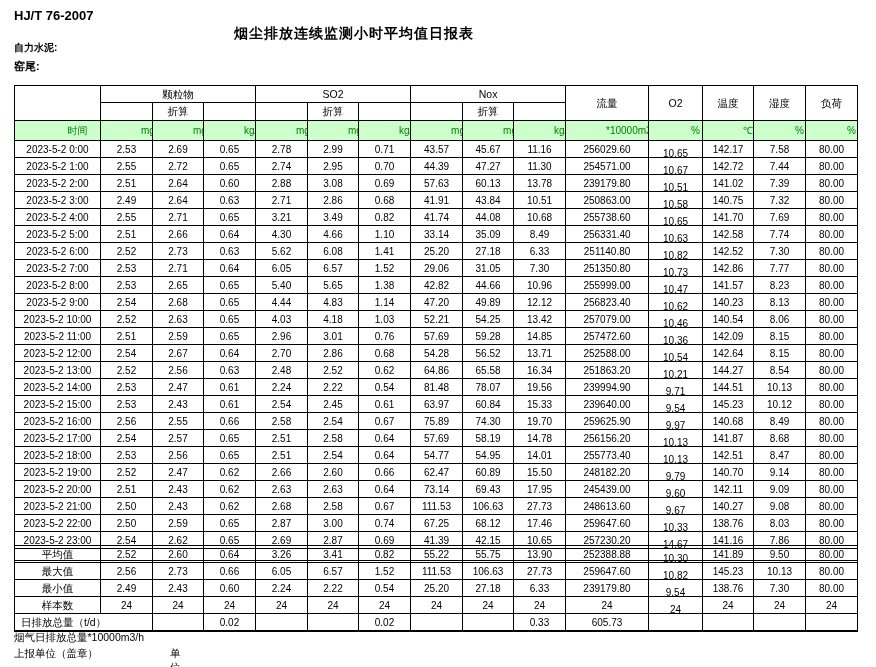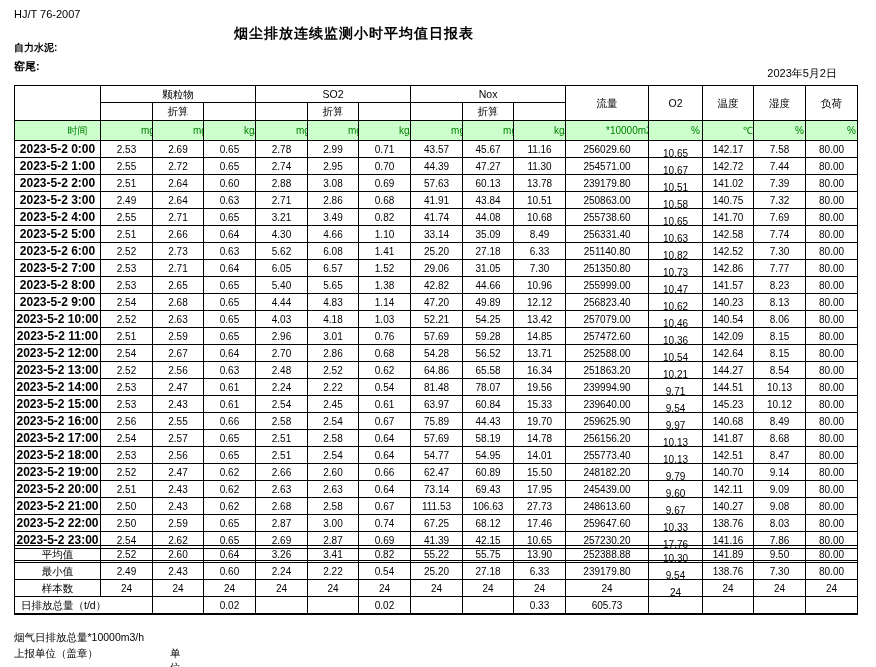--- a/index.html
+++ b/index.html
@@ -1,57 +1,56 @@
 <!DOCTYPE html>
 <html style="--header-bg: #ccffcc; --header-text: #008000;"><head>
 <meta charset="utf-8">
 <style>
   html,body { margin:0; padding:0; background:#ffffff; }
   body { width:876px; height:667px; font-family:"Liberation Sans",sans-serif; color:#000; }
   .page { position:relative; width:876px; height:667px; overflow:hidden; }
 
-  .std     { position:absolute; left:14px;  top:8px;  font-size:11px; font-weight:normal;text-align:center; }
+  .std     { position:absolute; left:14px;  top:8px;  font-size:13px; font-weight:bold;text-align:center; }
   .title   { position:absolute; left:0;     top:25px; width:708px; text-align:center; font-size:14px; font-weight:bold; letter-spacing:1px; }
   .company { position:absolute; left:14px;  top:41px; font-size:10px; font-weight:bold; }
   .site    { position:absolute; left:14px;  top:59px; font-size:11px; font-weight:bold; }
   .date    { position:absolute; left:14px;  top:66px; width:823px; text-align:right; font-size:11px; }
 
   table { border-collapse:collapse; table-layout:fixed; width:843px; }
   td { border:1px solid #000; font-size:10px; text-align:center; padding:0;
        overflow:hidden; white-space:nowrap; height:16px; line-height:15px; }
 
   .main-table    { position:absolute; left:14px; top:85px; }
   .summary-table { position:absolute; left:14px; top:545px; }
 
   .main-table thead tr.g1 td { height:16px; font-size:10.5px; }
   .main-table thead tr.g2 td { height:17px; font-size:10.5px; }
   .main-table thead tr.units td { height:19px; line-height:19px;
        background:var(--header-bg,#ccffcc); color:var(--header-text,#008000);padding-left:40px; }
 
-  td.timecell { font-size:12px;font-weight:bold; }
+  td.timecell { font-size:10px; }
   td.o2cell span { position:relative; top:4px; }
   tr.spacer td { height:11px; }
   .summary-table td.lbl  { font-size:10.5px; }
   .summary-table td.lbl2 { font-size:10.5px; text-align:left; padding-left:6px; }
   .summary-table tr.last-row td { border-bottom:2px solid #000; }
 
   .f1 { position:absolute; left:14px; top:631px; font-size:10.5px; }
   .f2 { position:absolute; left:14px; top:647px; font-size:10.5px; }
   .f2 .unit-word { position:absolute; left:156px; top:0; }
 </style>
 </head>
 <body>
 
 <div class="page">
 
   <div class="std">HJ/T  76-2007</div>
   <div class="title">烟尘排放连续监测小时平均值日报表</div>
   <div class="company">自力水泥:</div>
   <div class="site">窑尾:</div>
-  <div class="date">2023年5月2日</div>
 
   <table class="main-table">
     <colgroup>
       <col style="width:86px">
         <col style="width:52px">
         <col style="width:51px">
         <col style="width:52px">
       <col style="width:52px">
         <col style="width:51px">
         <col style="width:52px">
@@ -380,21 +379,21 @@
         </tr>
         <tr>
           <td class="timecell">2023-5-2 16:00</td>
           <td>2.56</td>
           <td>2.55</td>
           <td>0.66</td>
           <td>2.58</td>
           <td>2.54</td>
           <td>0.67</td>
           <td>75.89</td>
-          <td>44.43</td>
+          <td>74.30</td>
           <td>19.70</td>
           <td>259625.90</td>
           <td class="o2cell"><span>9.97</span></td>
           <td>140.68</td>
           <td>8.49</td>
           <td>80.00</td>
         </tr>
         <tr>
           <td class="timecell">2023-5-2 17:00</td>
           <td>2.54</td>
@@ -502,21 +501,21 @@
           <td>2.54</td>
           <td>2.62</td>
           <td>0.65</td>
           <td>2.69</td>
           <td>2.87</td>
           <td>0.69</td>
           <td>41.39</td>
           <td>42.15</td>
           <td>10.65</td>
           <td>257230.20</td>
-          <td class="o2cell"><span>17.76</span></td>
+          <td class="o2cell"><span>14.67</span></td>
           <td>141.16</td>
           <td>7.86</td>
           <td>80.00</td>
         </tr>
         <tr class="spacer">
           <td></td>
           <td></td>
           <td></td>
           <td></td>
           <td></td>
@@ -564,20 +563,37 @@
           <td>55.22</td>
           <td>55.75</td>
           <td>13.90</td>
           <td>252388.88</td>
           <td class="o2cell"><span>10.30</span></td>
           <td>141.89</td>
           <td>9.50</td>
           <td>80.00</td>
         </tr>
         <tr>
+          <td class="lbl">最大值</td>
+          <td>2.56</td>
+          <td>2.73</td>
+          <td>0.66</td>
+          <td>6.05</td>
+          <td>6.57</td>
+          <td>1.52</td>
+          <td>111.53</td>
+          <td>106.63</td>
+          <td>27.73</td>
+          <td>259647.60</td>
+          <td class="o2cell"><span>10.82</span></td>
+          <td>145.23</td>
+          <td>10.13</td>
+          <td>80.00</td>
+        </tr>
+        <tr>
           <td class="lbl">最小值</td>
           <td>2.49</td>
           <td>2.43</td>
           <td>0.60</td>
           <td>2.24</td>
           <td>2.22</td>
           <td>0.54</td>
           <td>25.20</td>
           <td>27.18</td>
           <td>6.33</td>

